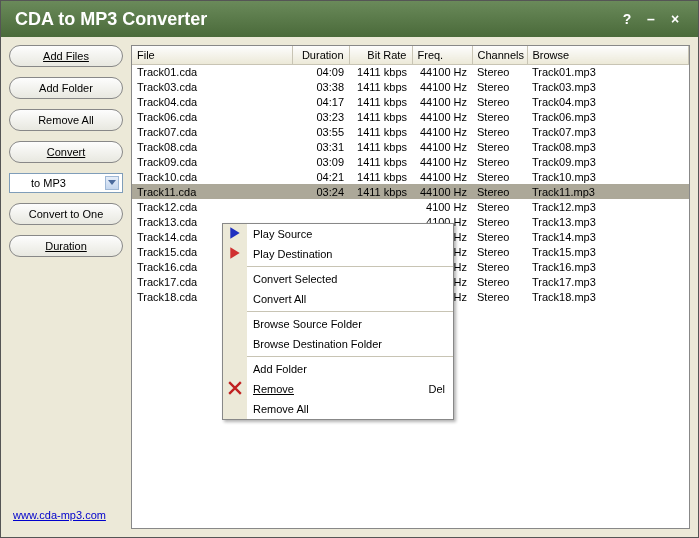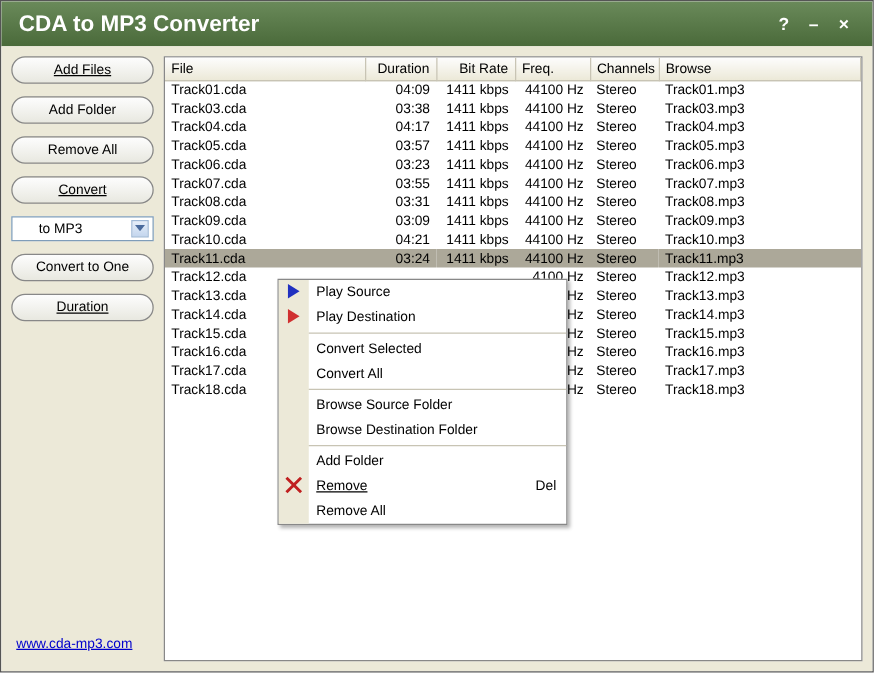--- a/index.html
+++ b/index.html
@@ -110,28 +110,20 @@
           </tr>
           <tr>
             <td>Track04.cda</td>
             <td style="text-align: right;">04:17</td>
             <td style="text-align: right;">1411 kbps</td>
             <td style="text-align: right;">44100 Hz</td>
             <td>Stereo</td>
             <td>Track04.mp3</td>
           </tr>
           <tr>
-            <td>Track05.cda</td>
-            <td style="text-align: right;">03:57</td>
-            <td style="text-align: right;">1411 kbps</td>
-            <td style="text-align: right;">44100 Hz</td>
-            <td>Stereo</td>
-            <td>Track05.mp3</td>
-          </tr>
-          <tr>
             <td>Track06.cda</td>
             <td style="text-align: right;">03:23</td>
             <td style="text-align: right;">1411 kbps</td>
             <td style="text-align: right;">44100 Hz</td>
             <td>Stereo</td>
             <td>Track06.mp3</td>
           </tr>
           <tr>
             <td>Track07.cda</td>
             <td style="text-align: right;">03:55</td>

